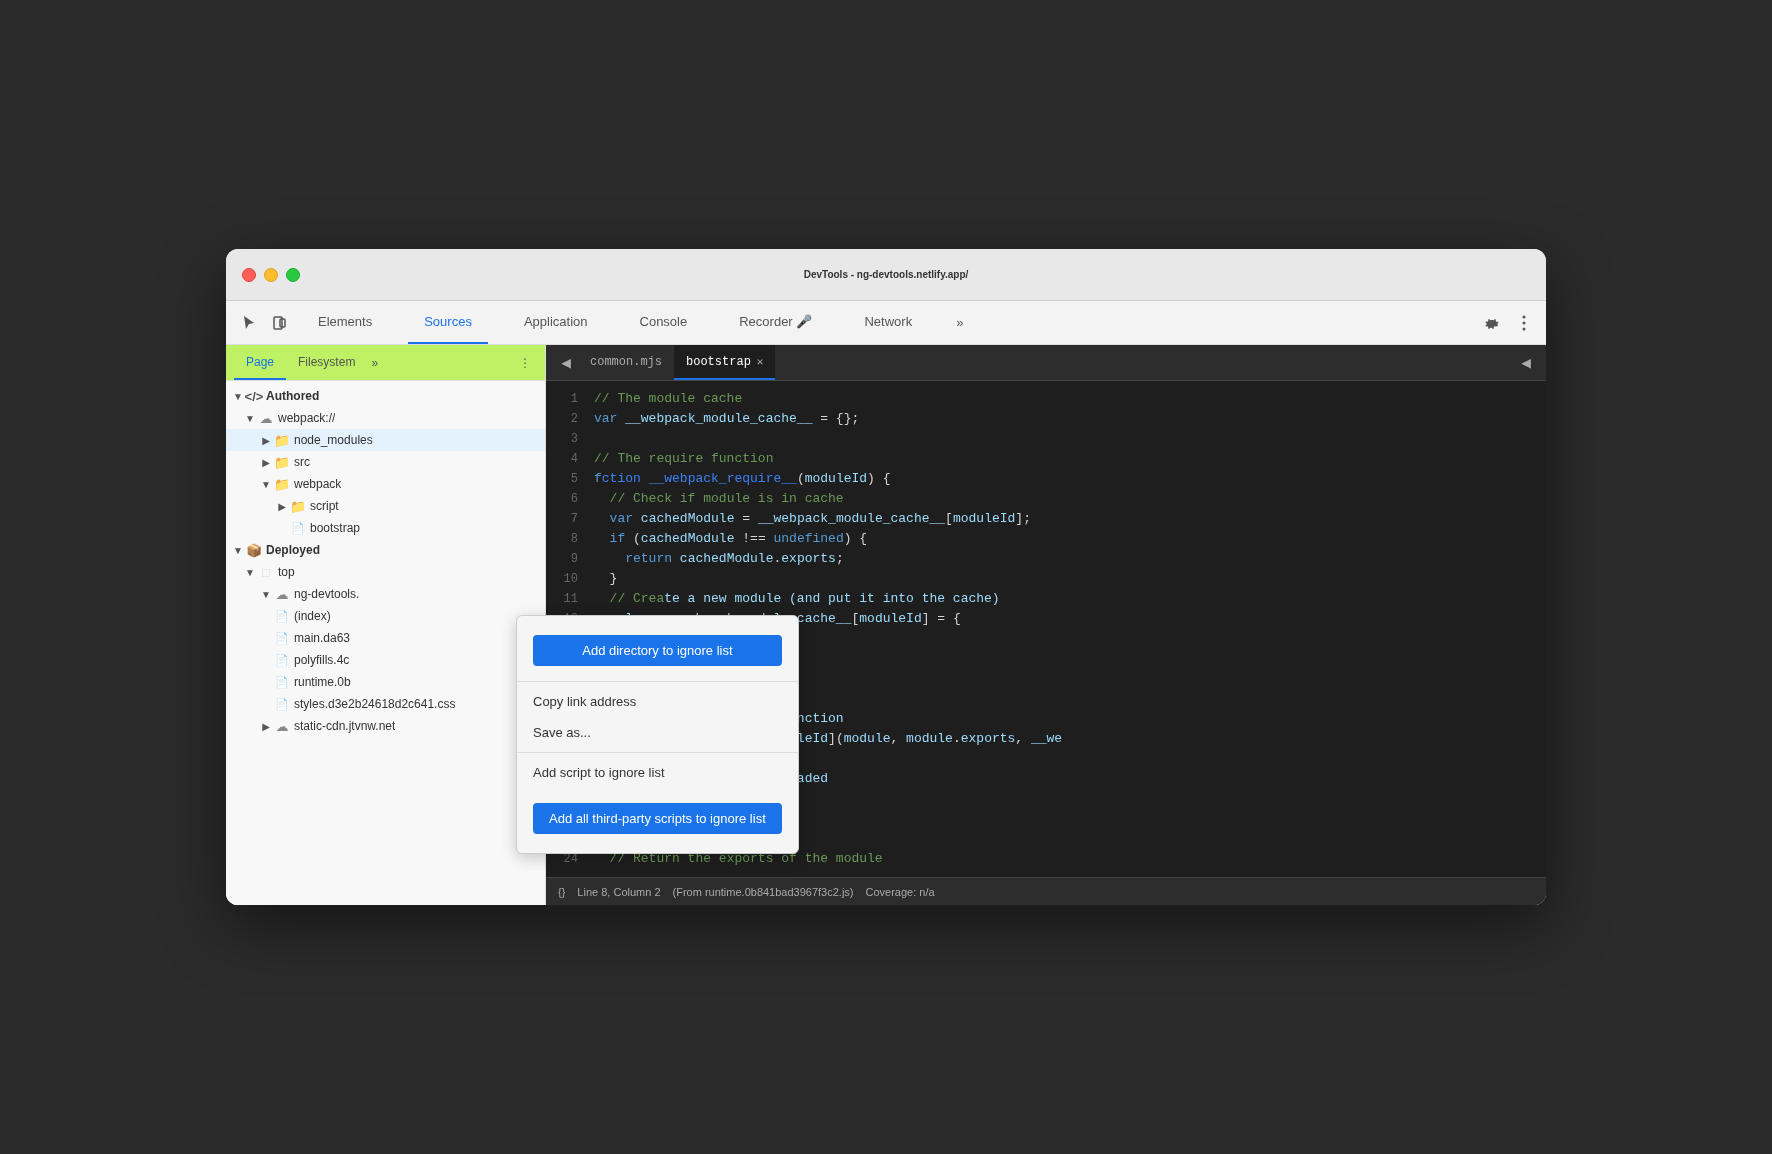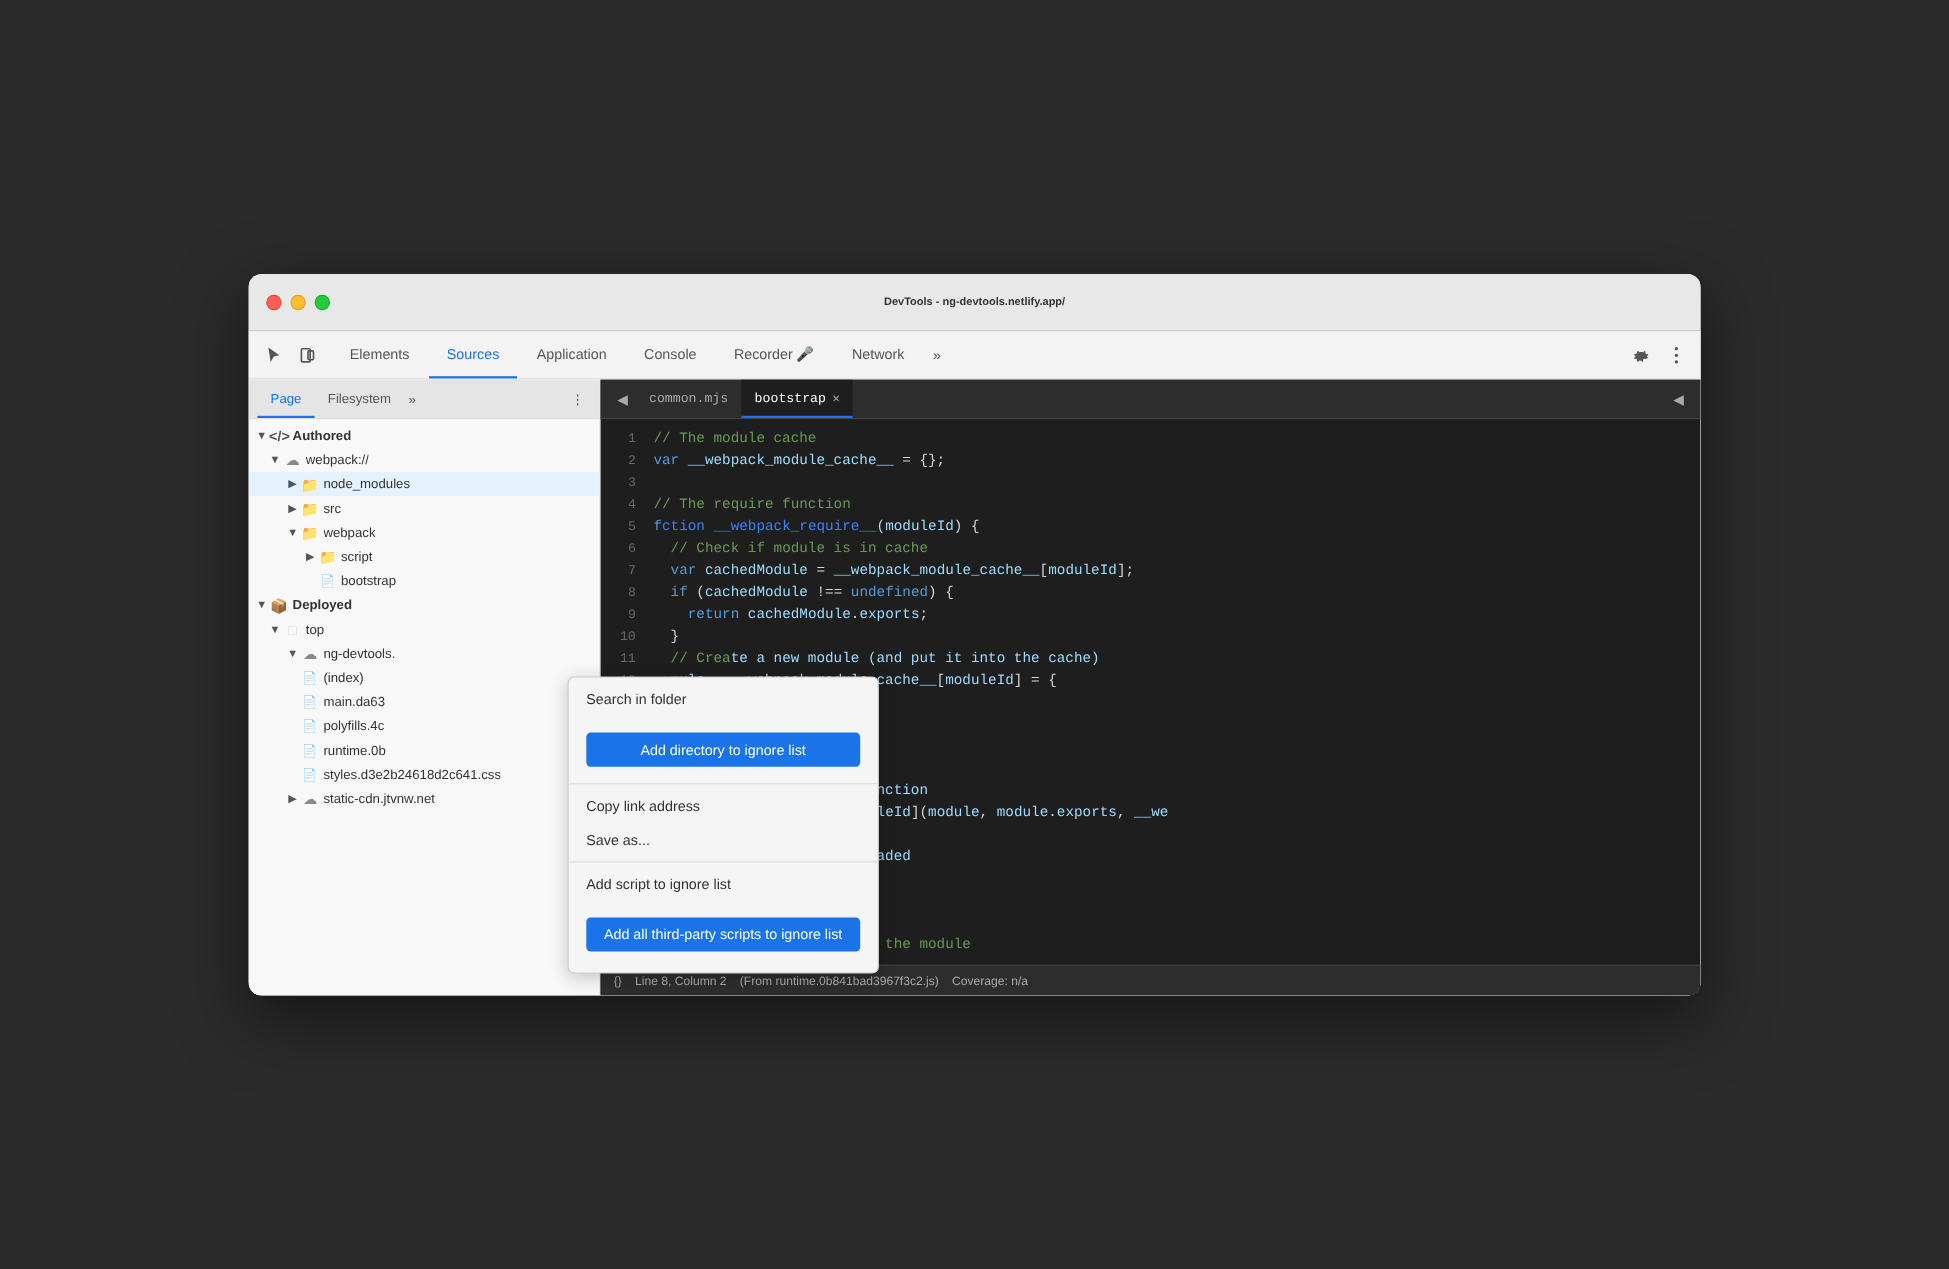--- a/index.html
+++ b/index.html
@@ -75,21 +75,21 @@
       justify-content: center;
       border-radius: 4px;
       cursor: pointer;
       color: #555;
     }
     .toolbar-icon svg { width: 16px; height: 16px; }
     .tabs {
       display: flex;
       align-items: flex-end;
       height: 100%;
-      gap: 2px;
+      gap: 20px;
     }
     .tab {
       padding: 0 16px;
       height: 100%;
       display: flex;
       align-items: center;
       font-size: 13px;
       color: #555;
       cursor: pointer;
       position: relative;
@@ -120,21 +120,21 @@
       width: 320px;
       border-right: 1px solid #ddd;
       background: #f8f8f8;
       display: flex;
       flex-direction: column;
     }
     .panel-tabs {
       display: flex;
       align-items: center;
       border-bottom: 1px solid #ddd;
-      background: #e5e5e5;
+      background: #bef264;
       height: 36px;
       padding: 0 8px;
     }
     .panel-tab {
       padding: 0 12px;
       height: 100%;
       display: flex;
       align-items: center;
       font-size: 12px;
       color: #555;
@@ -725,23 +725,20 @@
           <div class="status-item">
             <span>(From runtime.0b841bad3967f3c2.js)</span>
           </div>
           <div class="status-item">
             <span>Coverage: n/a</span>
           </div>
         </div>
       </div>
 
       <div class="context-menu" style="left: 290px; top: 270px;">
-        <div class="context-menu-item">
-          <span>Search in folder</span>
-        </div>
         <div class="context-menu-btn">
           <span>Add directory to ignore list</span>
         </div>
         <div class="context-menu-divider"></div>
         <div class="context-menu-item">
           <span>Copy link address</span>
         </div>
         <div class="context-menu-item">
           <span>Save as...</span>
         </div>

